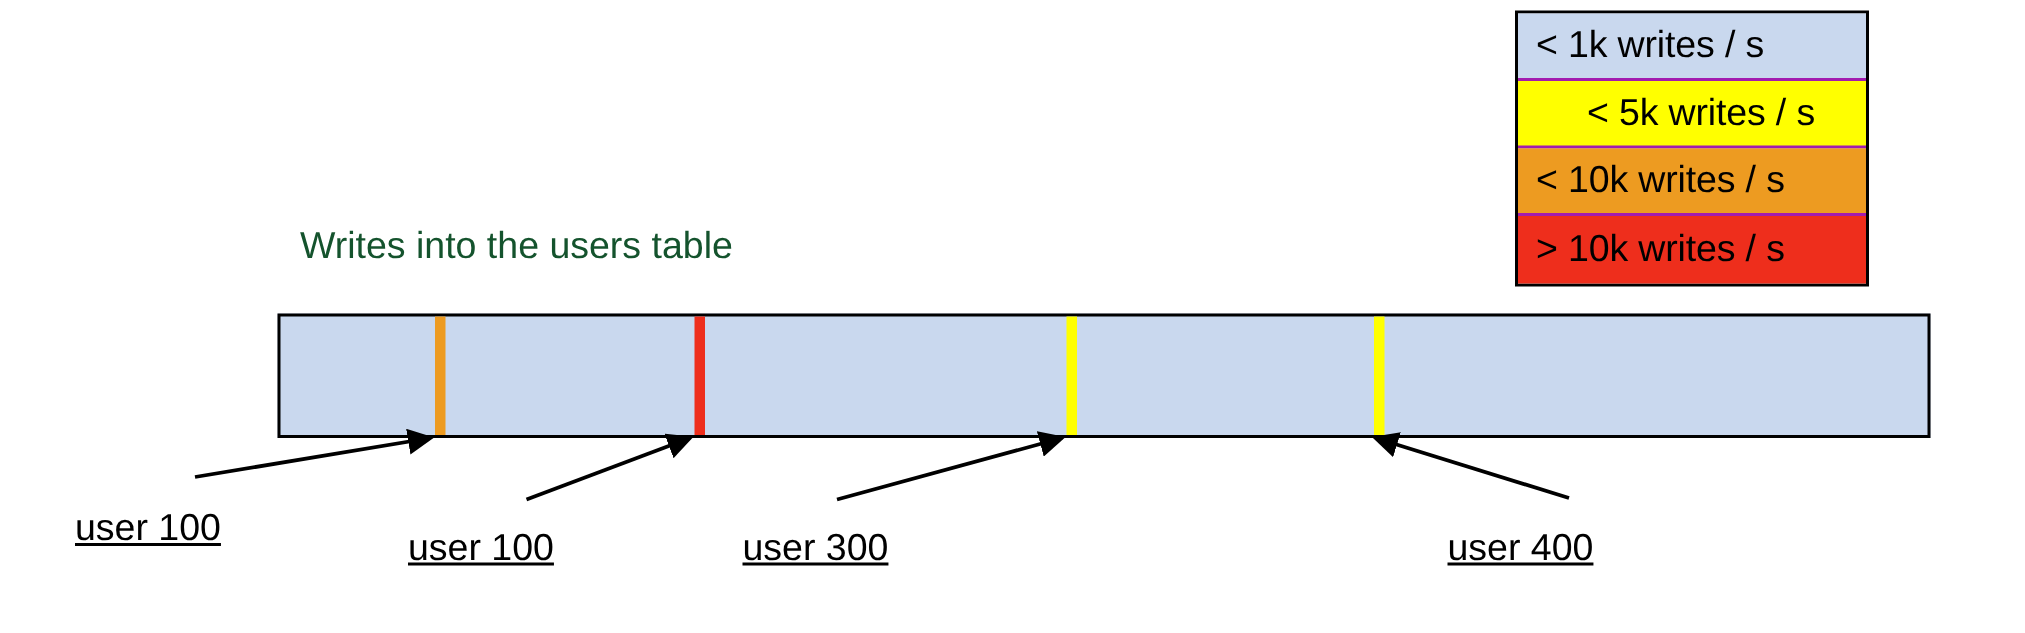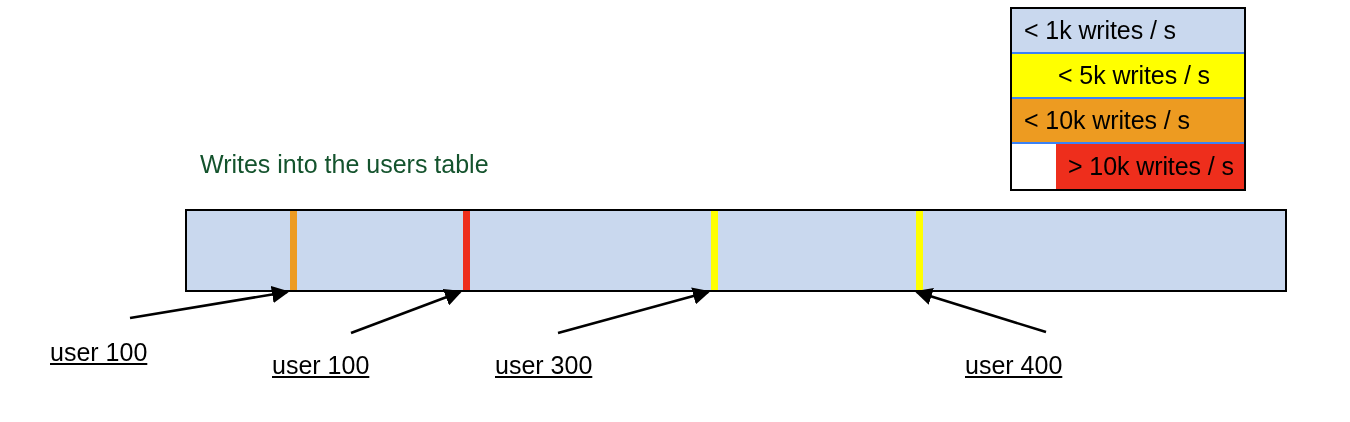--- a/index.html
+++ b/index.html
@@ -25,26 +25,26 @@
     position: absolute;
     left: 1010px;
     top: 7px;
     width: 236px;
     border: 2px solid #000000;
     box-sizing: border-box;
   }
   .legend-row {
     height: 45px;
     box-sizing: border-box;
-    border-bottom: 2px solid #3b82f6;
+    border-bottom: 2px solid #a21caf;
     display: flex;
     align-items: center;
     padding-left: 12px;
   }
-  .legend-row:last-child { border-bottom: none; margin-left: 44px; }
+  .legend-row:last-child { border-bottom: none; }
   .legend-label {
     font-size: 25px;
     color: #000000;
     line-height: 1;
     white-space: nowrap;
     letter-spacing: -0.1px;
   }
 
   
   #caption {

